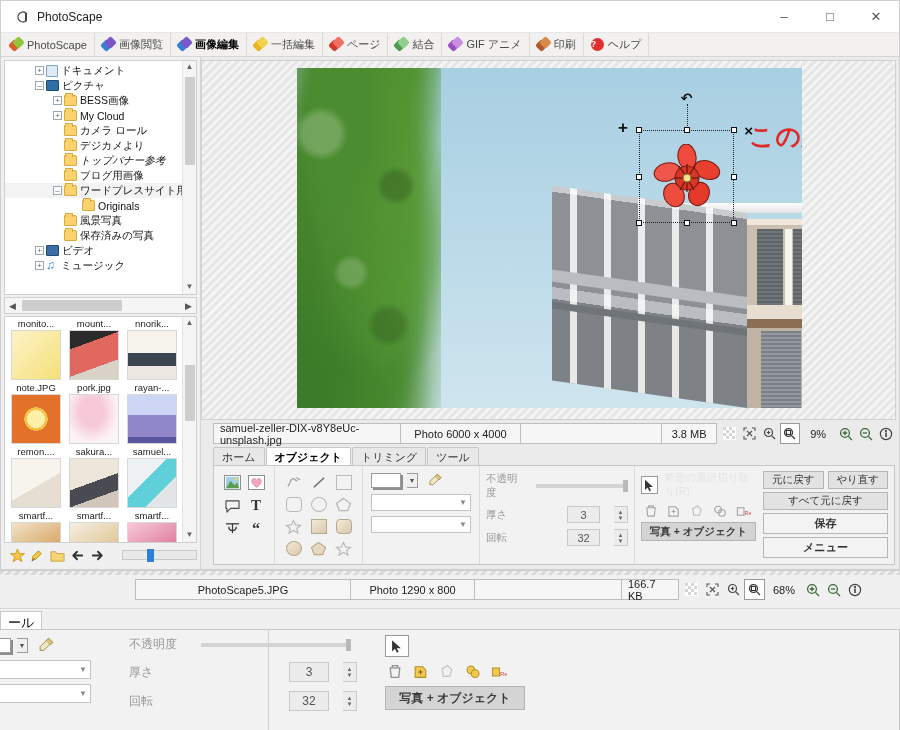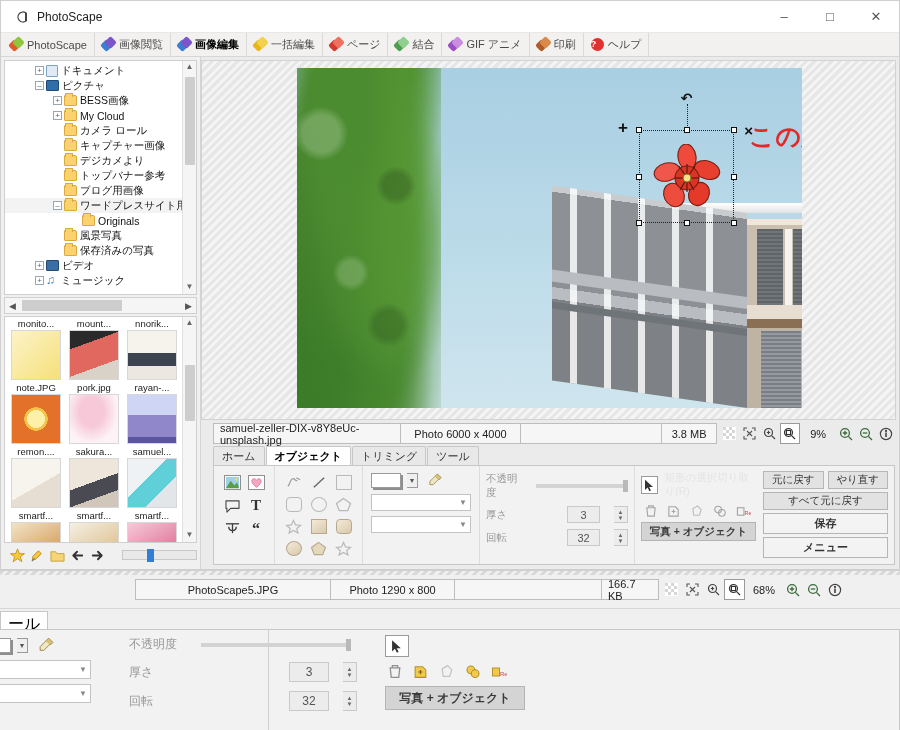--- a/index.html
+++ b/index.html
@@ -219,21 +219,21 @@
   .sb-cell{
     border:1px solid #bdbdbd; background:#f6f6f6; display:flex; align-items:center;
     justify-content:center; font-size:11px; color:#222; padding:0 6px; height:21px;
     margin-right:-1px;
   }
   .sb-icon{ width:21px; height:21px; display:flex; align-items:center; justify-content:center;
             font-size:12px; color:#3a3a3a; }
   .sb-icon.boxed{ border:1px solid #9a9a9a; background:#fff; }
 
   
-  .edit-tabs{ height:18px; display:flex; align-items:flex-end; padding-left:12px; flex:none; margin-top:2px;}
+  .edit-tabs{ height:18px; display:flex; align-items:center; padding-left:12px; flex:none; margin-top:2px;}
   .etab{
     font-size:11px; padding:2px 8px 1px 8px; border:1px solid #c7c7c7; border-bottom:none;
     background:#e8e8e8; color:#333; margin-right:1px; border-radius:2px 2px 0 0;
   }
   .etab.active{ background:#fff; color:#000; font-weight:bold; }
   .edit-panel{
     height:100px; margin:0 4px 4px 12px; background:#f2f2f2; border:1px solid #c7c7c7;
     display:flex; flex:none;
   }
   .ep-sec{ padding:5px 6px; border-right:1px solid #dcdcdc; display:flex; }
@@ -286,21 +286,21 @@
 
   
   #bottom-strip{
     position:absolute; left:0; top:570px; width:900px; height:160px; background:#f0f0f0;
     border-top:1px solid #d0d0d0;
   }
   .hatch-top{ position:absolute; left:0; top:0; width:900px; height:4px;
     background:repeating-linear-gradient(135deg,#d9d9d9 0 3px,#efefef 3px 6px); }
   .bstatus{ position:absolute; left:135px; top:8px; display:flex; align-items:stretch; }
   .bdivider{ position:absolute; left:0; top:37px; width:900px; height:1px; background:#d7d7d7; }
-  .btab{ position:absolute; left:0; top:40px; font-size:16px; padding:2px 7px 1px 7px;
+  .btab{ position:absolute; left:0; top:40px; font-size:13px; padding:2px 7px 1px 7px;
          border:1px solid #c7c7c7; border-bottom:none; background:#fff; color:#000; }
   .bpanel{
     position:absolute; left:-60px; top:58px; width:960px; height:102px; background:#f2f2f2;
     border:1px solid #c7c7c7; display:flex;
   }
   .bsep{ position:absolute; left:268px; top:58px; width:1px; height:102px; background:#cfcfcf; }
 </style>
 </head>
 <body>
 
@@ -386,28 +386,23 @@
               <span>My Cloud</span>
             </div>
             <div class="tnode" style="padding-left: 48px;">
               <span class="nogap"></span>
               <span class="folder"></span>
               <span>カメラ ロール</span>
             </div>
             <div class="tnode" style="padding-left: 48px;">
               <span class="nogap"></span>
               <span class="folder"></span>
-              <span>キャプチャー画像</span>
-            </div>
-            <div class="tnode" style="padding-left: 48px;">
-              <span class="nogap"></span>
-              <span class="folder"></span>
               <span>デジカメより</span>
             </div>
-            <div class="tnode" style="padding-left: 48px;">
+            <div class="tnode" style="padding-left: 48px; font-style: italic;">
               <span class="nogap"></span>
               <span class="folder"></span>
               <span>トップバナー参考</span>
             </div>
             <div class="tnode" style="padding-left: 48px;">
               <span class="nogap"></span>
               <span class="folder"></span>
               <span>ブログ用画像</span>
             </div>
             <div class="tnode sel" style="padding-left: 48px;">
@@ -877,21 +872,21 @@
 
       </div>
     </div>
   </div>
 </div>
 
 <div id="bottom-strip">
   <div class="hatch-top"></div>
 
   <div class="bstatus">
-    <div class="sb-cell" style="width:196px;">PhotoScape5.JPG</div>
+    <div class="sb-cell" style="width:216px;">PhotoScape5.JPG</div>
     <div class="sb-cell" style="width:125px;">Photo 1290 x 800</div>
     <div class="sb-cell" style="width:148px;"></div>
     <div class="sb-cell" style="width:58px;">166.7 KB</div>
     <div class="sb-icon" style="margin-left:3px;">
       <svg width="13" height="13" viewBox="0 0 13 13">
           <rect width="13" height="13" fill="#fff"></rect>
           <g fill="#d6d6d6">
             <rect x="0" y="0" width="3" height="3"></rect>
             <rect x="6" y="0" width="3" height="3"></rect>
             <rect x="3" y="3" width="3" height="3"></rect>

